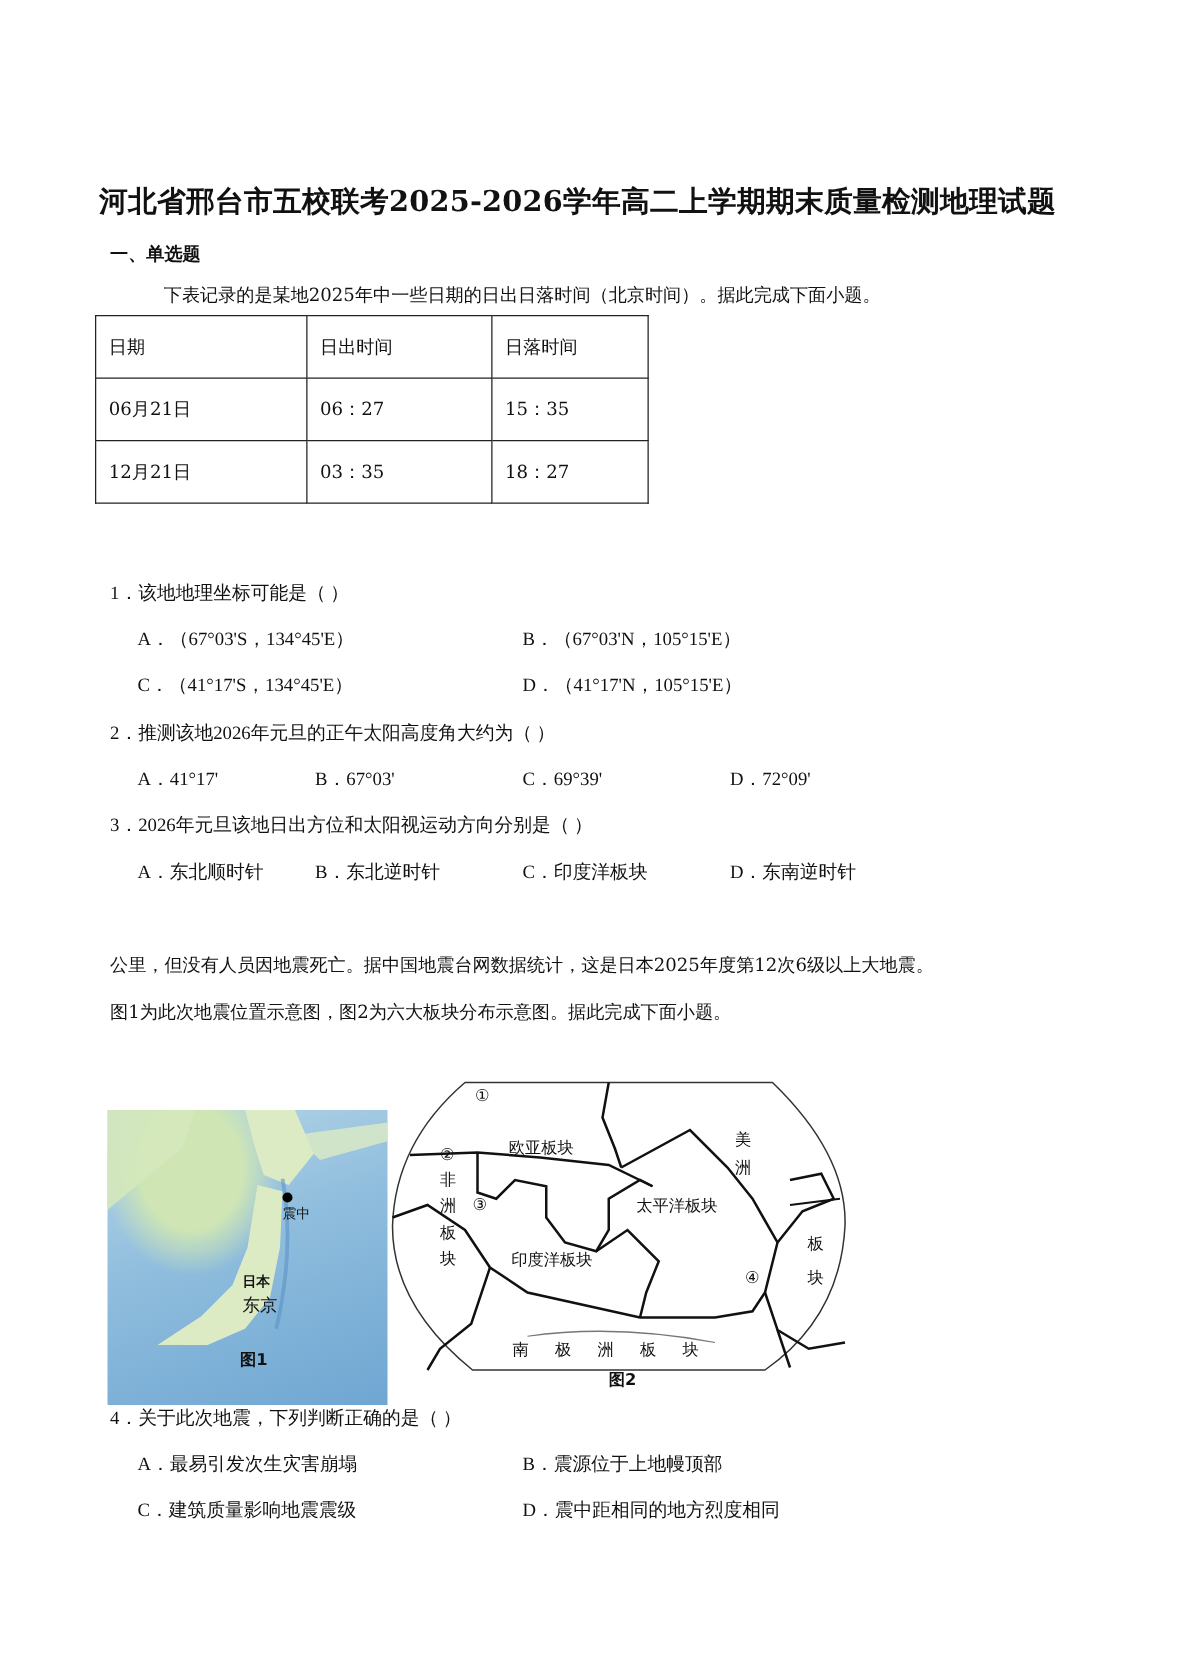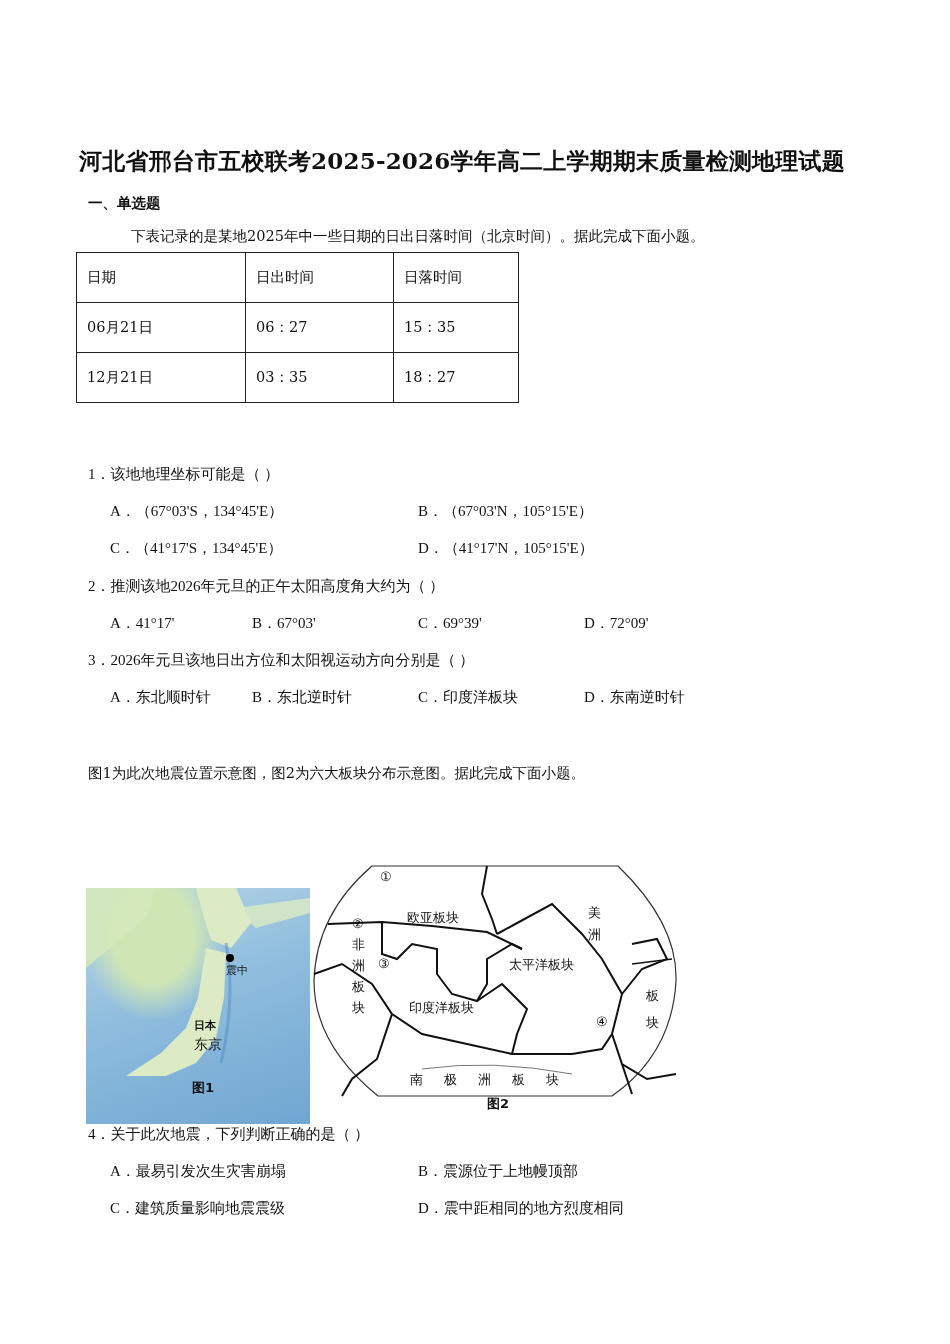--- a/index.html
+++ b/index.html
@@ -60,20 +60,21 @@
 <div class="abs q" style="left:418px;top:614px">C．69°39'</div>
 <div class="abs q" style="left:584px;top:614px">D．72°09'</div>
 
 <div class="abs q" style="left:88px;top:651px">3．2026年元旦该地日出方位和太阳视运动方向分别是（    ）</div>
 <div class="abs q" style="left:110px;top:688px">A．东北顺时针</div>
 <div class="abs q" style="left:252px;top:688px">B．东北逆时针</div>
 <div class="abs q" style="left:418px;top:688px">C．印度洋板块</div>
 <div class="abs q" style="left:584px;top:688px">D．东南逆时针</div>
 
 <div class="abs para" style="top:755px">
+  <p>公里，但没有人员因地震死亡。据中国地震台网数据统计，这是日本2025年度第12次6级以上大地震。</p>
   <p>图1为此次地震位置示意图，图2为六大板块分布示意图。据此完成下面小题。</p>
 </div>
 
 <div class="abs fig1">
   <svg width="224" height="188" viewBox="0 0 224 188">
     <path d="M0,0 L70,0 L60,30 L30,55 L0,80 Z" fill="#d4e8bb" opacity="0.9"></path>
     <path d="M110,0 L150,0 L165,35 L145,60 L125,52 L118,30 Z" fill="#dcebc3"></path>
     <path d="M120,60 L140,65 L138,110 L130,150 L110,175 L80,188 L40,188 L75,165 L100,140 L112,110 Z" fill="#dcebc3"></path>
     <path d="M150,20 L224,10 L224,25 L170,40 Z" fill="#dcebc3" opacity="0.8"></path>
     <path d="M140,55 Q150,110 135,175" stroke="#5c92c6" stroke-width="3" fill="none" opacity="0.6"></path>

